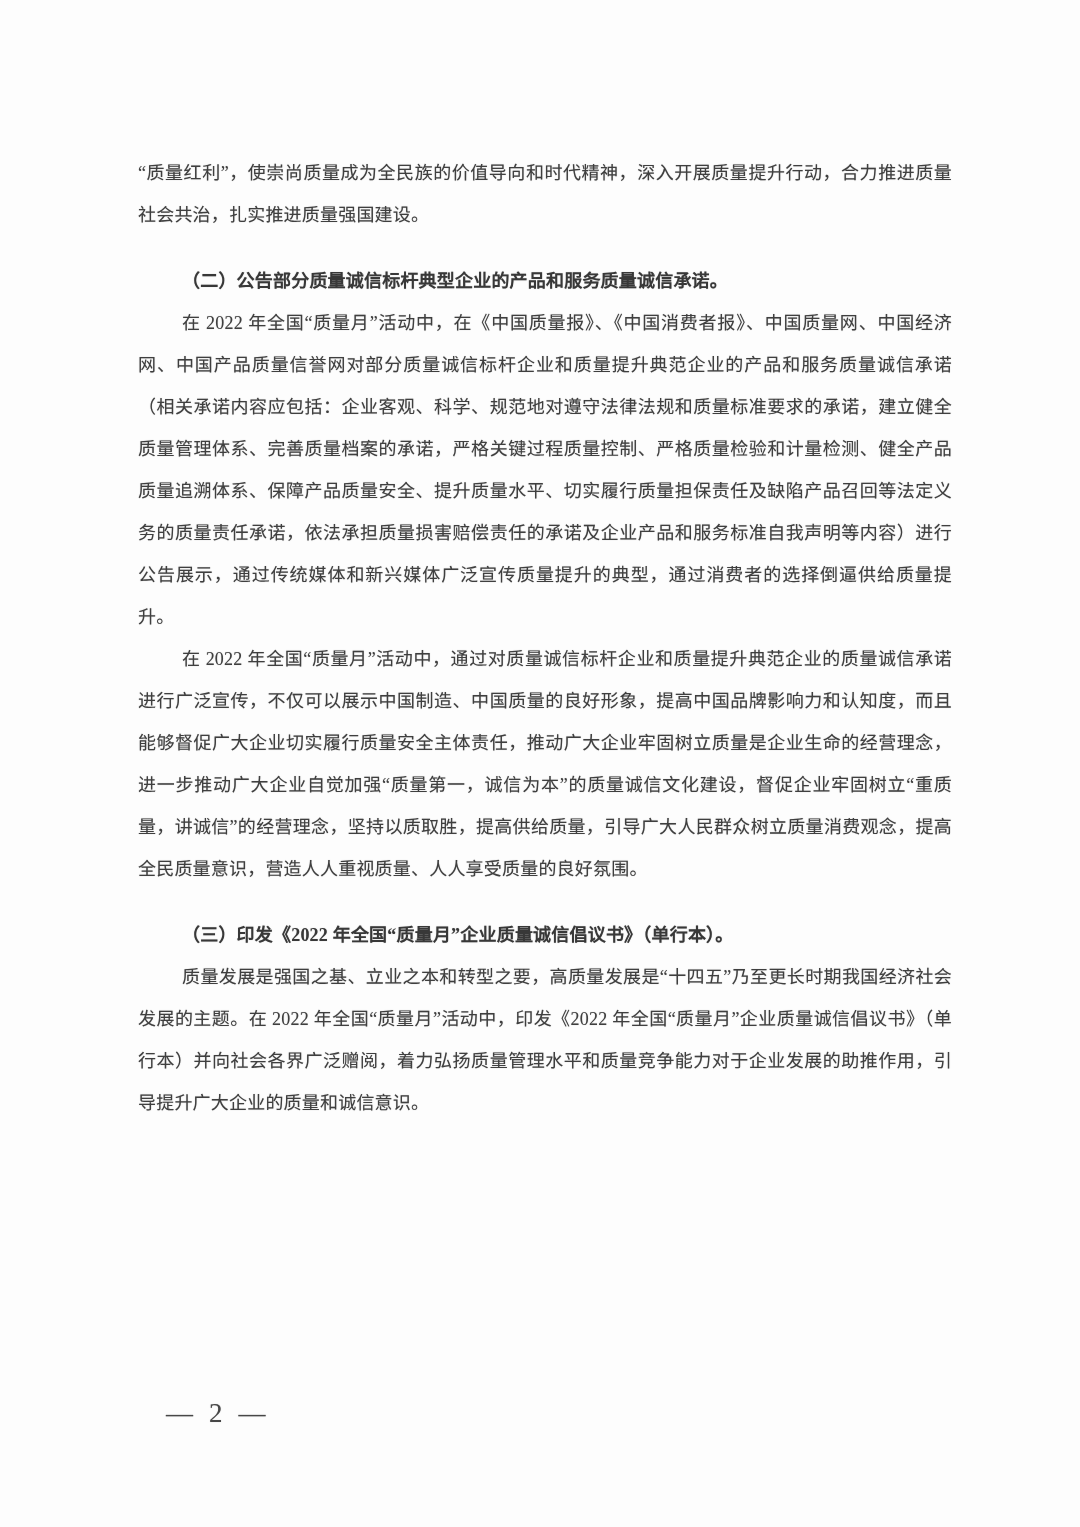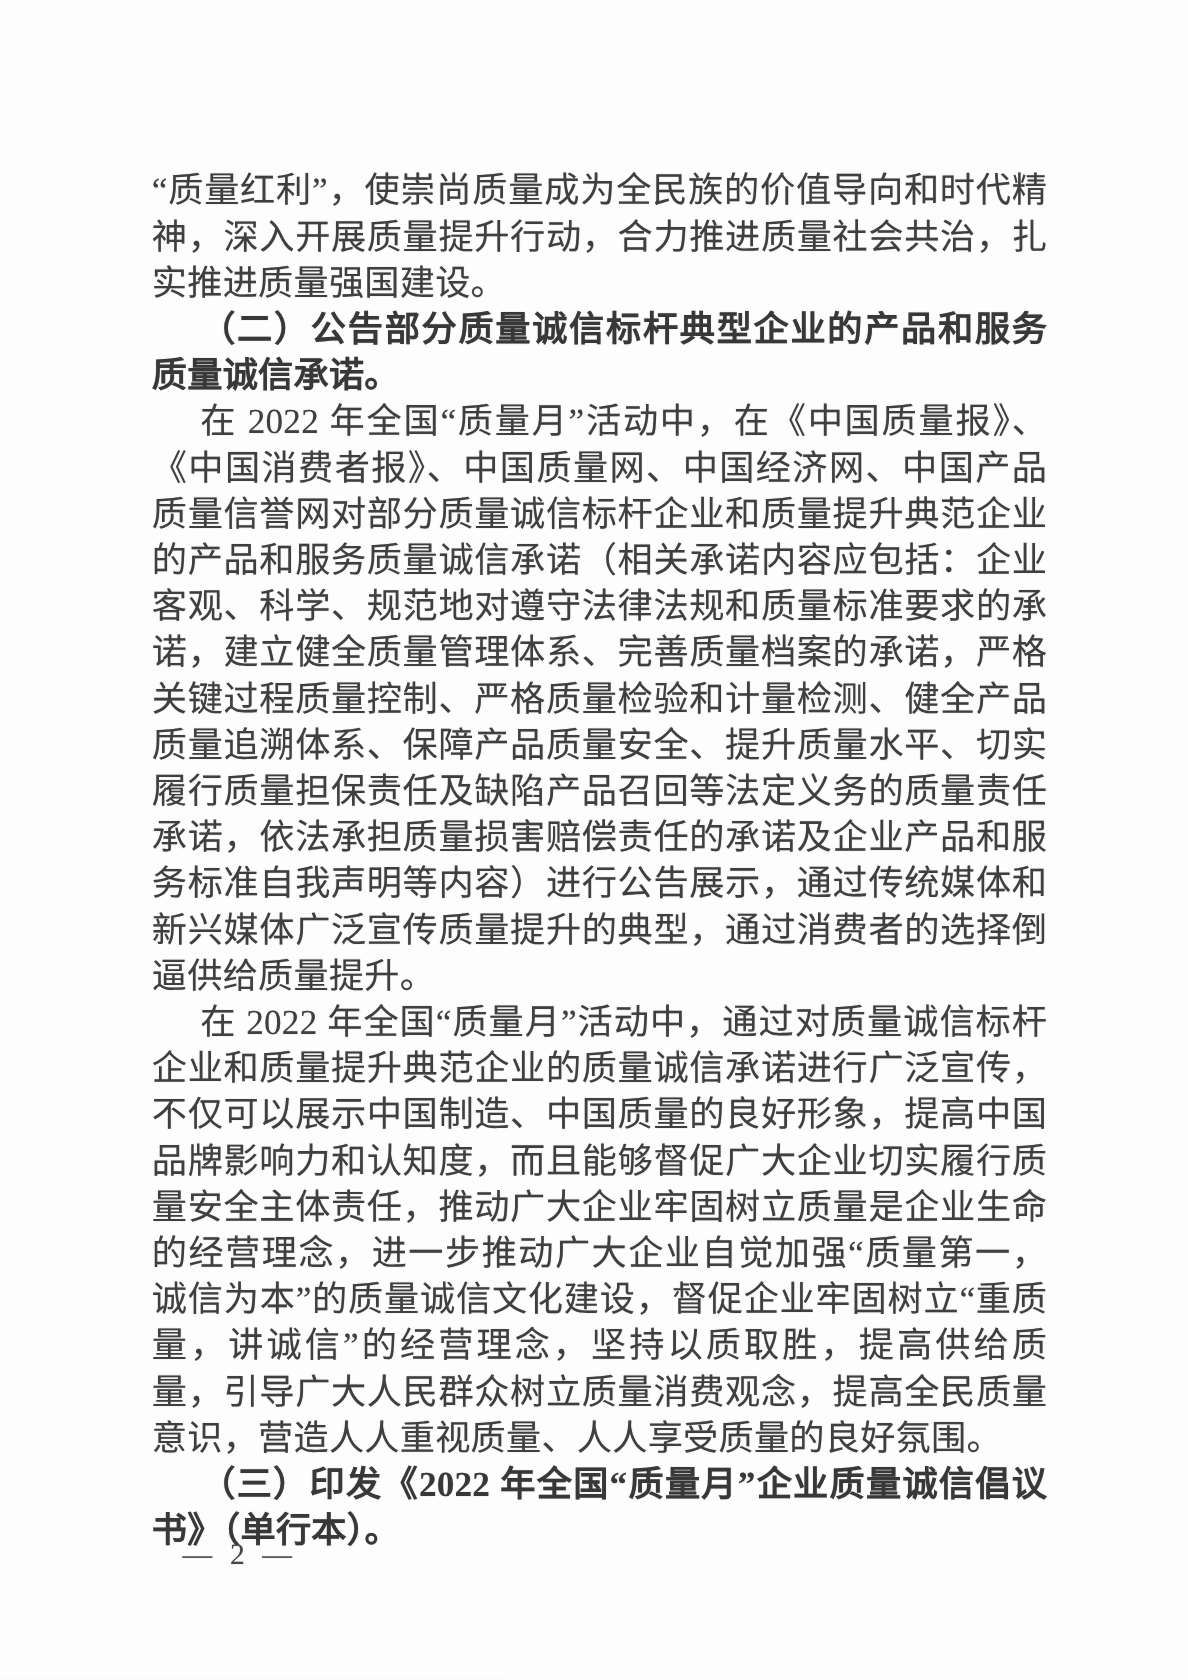--- a/index.html
+++ b/index.html
@@ -17,40 +17,41 @@
     background: #fdfdfd;
     overflow: hidden;
     color: #3f3f3f;
   }
 
   .content {
     position: absolute;
     left: 138px;
     top: 152px;
     width: 814px;
-    font-size: 32px;
+    font-size: 18px;
     line-height: 42px;
     text-align: justify;
     letter-spacing: 0.2px;
     
     text-shadow: 0 0 1px rgba(90, 90, 90, 0.45);
   }
 
   .content p {
     text-indent: 44px;
     word-break: break-all;
   }
 
   .content p.no-indent {
     text-indent: 0;
   }
 
   .content p.heading {
     font-weight: bold;
     color: #383838;
+    margin-top: 24px;
   }
 
   .footer {
     position: absolute;
     left: 166px;
     top: 1398px;
     font-size: 27px;
     color: #474747;
     text-shadow: 0 0 1px rgba(90, 90, 90, 0.4);
     display: flex;
@@ -75,20 +76,21 @@
     <p class="no-indent">“质量红利”，使崇尚质量成为全民族的价值导向和时代精神，深入开展质量提升行动，合力推进质量社会共治，扎实推进质量强国建设。</p>
 
     <p class="heading">（二）公告部分质量诚信标杆典型企业的产品和服务质量诚信承诺。</p>
 
     <p>在 2022 年全国“质量月”活动中，在《中国质量报》、《中国消费者报》、中国质量网、中国经济网、中国产品质量信誉网对部分质量诚信标杆企业和质量提升典范企业的产品和服务质量诚信承诺（相关承诺内容应包括：企业客观、科学、规范地对遵守法律法规和质量标准要求的承诺，建立健全质量管理体系、完善质量档案的承诺，严格关键过程质量控制、严格质量检验和计量检测、健全产品质量追溯体系、保障产品质量安全、提升质量水平、切实履行质量担保责任及缺陷产品召回等法定义务的质量责任承诺，依法承担质量损害赔偿责任的承诺及企业产品和服务标准自我声明等内容）进行公告展示，通过传统媒体和新兴媒体广泛宣传质量提升的典型，通过消费者的选择倒逼供给质量提升。</p>
 
     <p>在 2022 年全国“质量月”活动中，通过对质量诚信标杆企业和质量提升典范企业的质量诚信承诺进行广泛宣传，不仅可以展示中国制造、中国质量的良好形象，提高中国品牌影响力和认知度，而且能够督促广大企业切实履行质量安全主体责任，推动广大企业牢固树立质量是企业生命的经营理念，进一步推动广大企业自觉加强“质量第一，诚信为本”的质量诚信文化建设，督促企业牢固树立“重质量，讲诚信”的经营理念，坚持以质取胜，提高供给质量，引导广大人民群众树立质量消费观念，提高全民质量意识，营造人人重视质量、人人享受质量的良好氛围。</p>
 
     <p class="heading">（三）印发《2022 年全国“质量月”企业质量诚信倡议书》（单行本）。</p>
 
+    <p>质量发展是强国之基、立业之本和转型之要，高质量发展是“十四五”乃至更长时期我国经济社会发展的主题。在 2022 年全国“质量月”活动中，印发《2022 年全国“质量月”企业质量诚信倡议书》（单行本）并向社会各界广泛赠阅，着力弘扬质量管理水平和质量竞争能力对于企业发展的助推作用，引导提升广大企业的质量和诚信意识。</p>
 
 
   </div>
 
   <div class="footer">
     <span class="dash">—</span>
     <span class="page-num">2</span>
     <span class="dash">—</span>
   </div>
 

